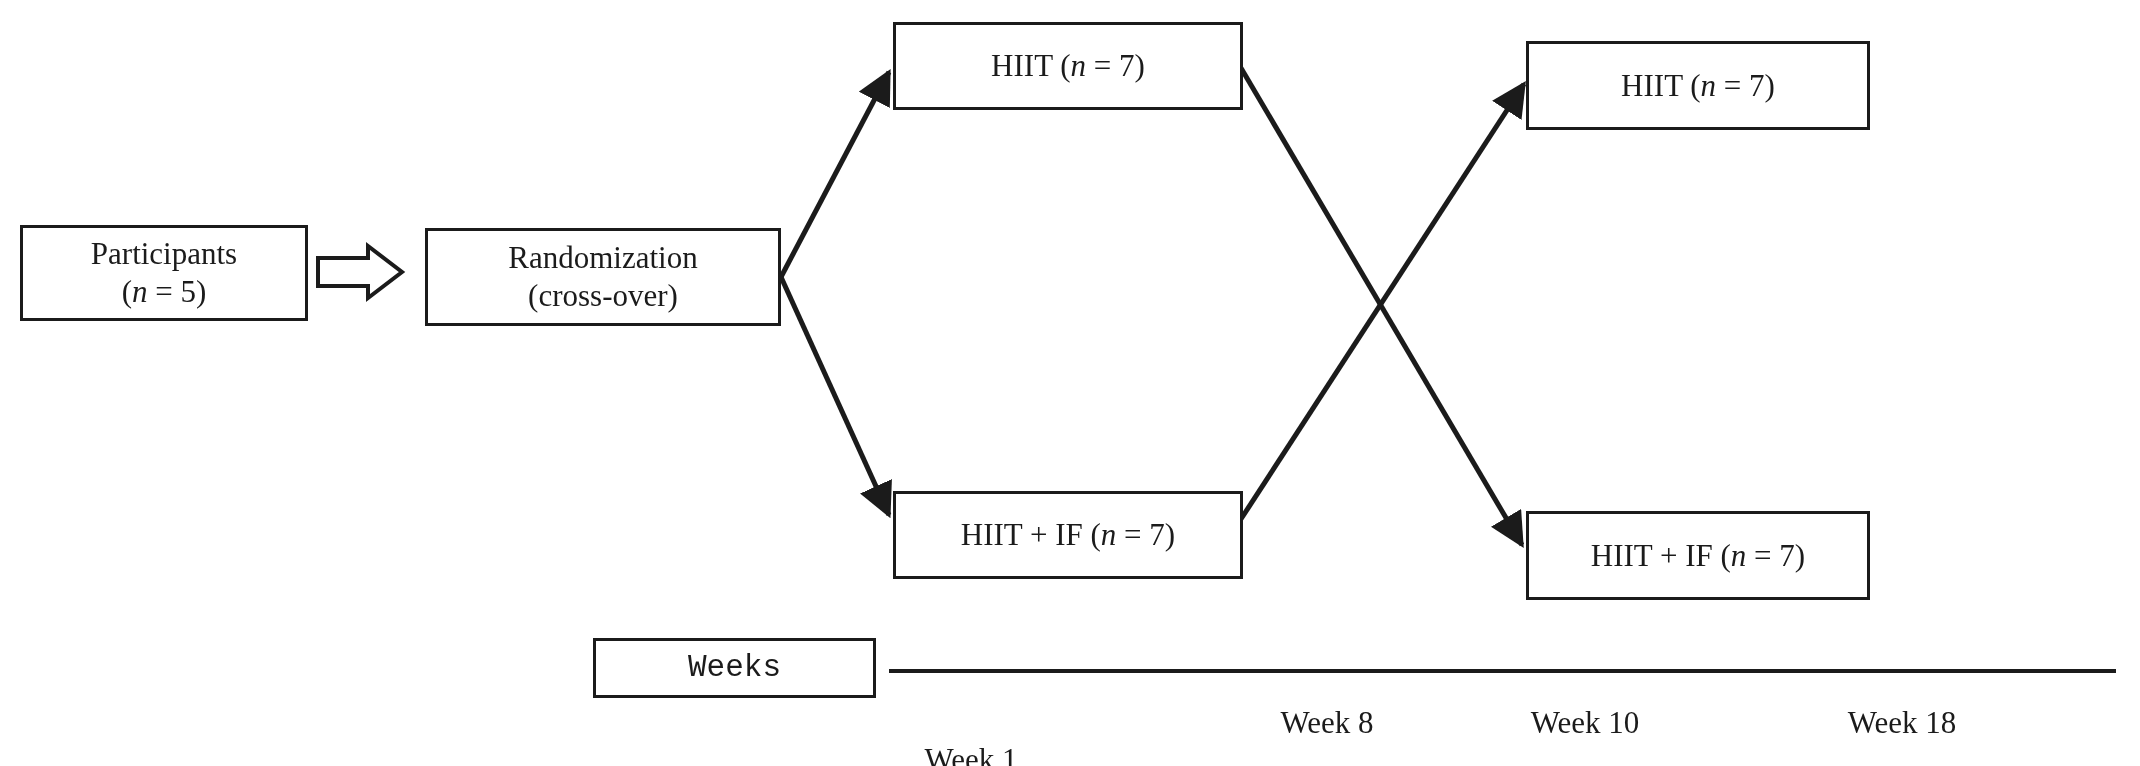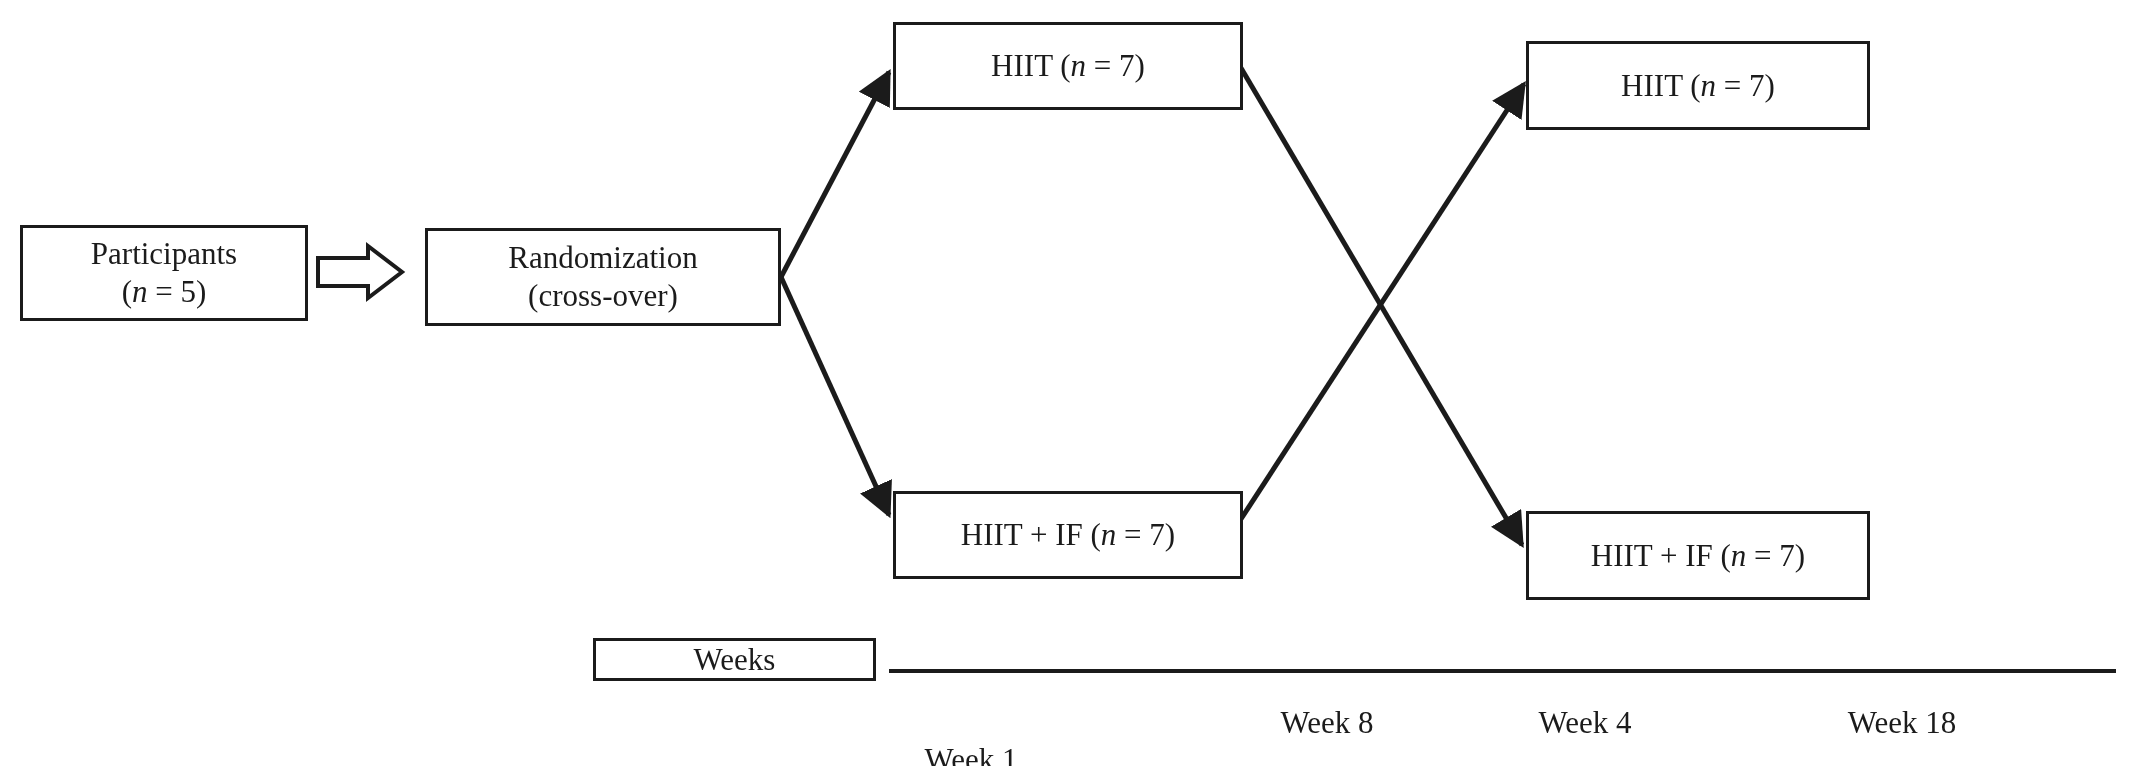--- a/index.html
+++ b/index.html
@@ -96,22 +96,22 @@
   </div>
 
   <div class="node-box" style="left:1526px; top:41px; width:344px; height:89px;">
     <span class="line"><span>HIIT </span><span>(</span><span class="ital">n</span><span> = 7)</span></span>
   </div>
 
   <div class="node-box" style="left:1526px; top:511px; width:344px; height:89px;">
     <span class="line"><span>HIIT + IF </span><span>(</span><span class="ital">n</span><span> = 7)</span></span>
   </div>
 
-  <div class="node-box" style="left:593px; top:638px; width:283px; height:43px;">
+  <div class="node-box" style="left:593px; top:638px; width:283px; height:60px;font-family:Liberation Mono, monospace;">
     <span class="line">Weeks</span>
   </div>
 
   <div class="tick-label" style="left:971px; top:705px;margin-top:37px;">Week 1</div>
   <div class="tick-label" style="left:1327px; top:705px;text-align:right;">Week 8</div>
-  <div class="tick-label" style="left:1585px; top:705px;">Week 4</div>
+  <div class="tick-label" style="left:1585px; top:705px;">Week 10</div>
   <div class="tick-label" style="left:1902px; top:705px;">Week 18</div>
 
 </div>
 
 </body></html>

